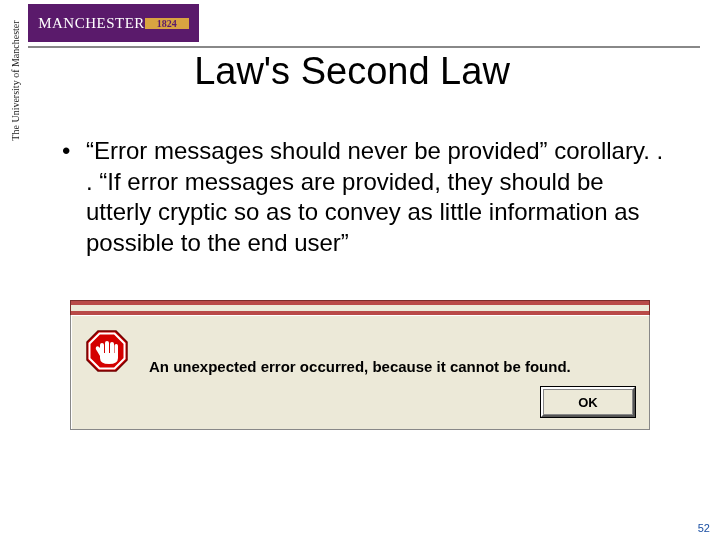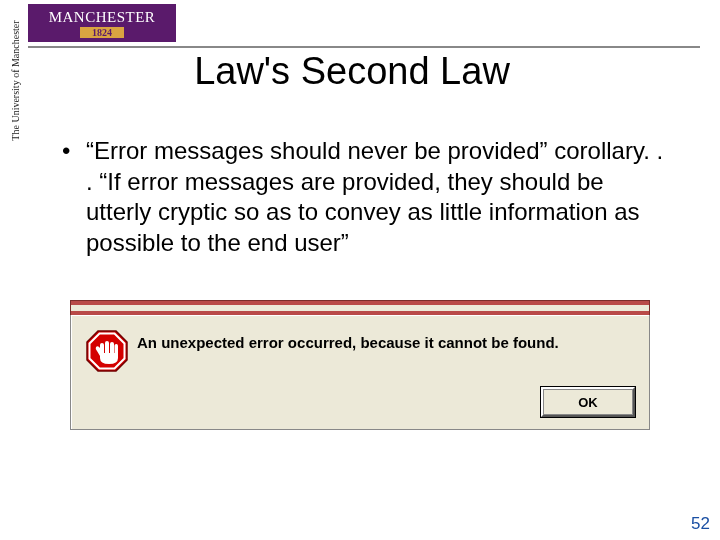--- a/index.html
+++ b/index.html
@@ -1,38 +1,38 @@
 <!DOCTYPE html>
 <html><head>
 <meta charset="utf-8">
 <style>
   html,body{margin:0;padding:0;width:720px;height:540px;background:#fff;font-family:Arial,Helvetica,sans-serif;overflow:hidden}
   .slide{position:relative;width:720px;height:540px;box-sizing:border-box}
   .sidebar-text{position:absolute;left:6px;top:45px;width:18px;height:70px;display:flex;align-items:center;justify-content:center}
   .sidebar-text span{transform:rotate(-90deg);transform-origin:center;white-space:nowrap;font-size:10px;color:#222;font-family:"Times New Roman",serif;display:block;text-align:center;line-height:1.1}
-  .logo{position:absolute;left:28px;top:4px;width:148px;height:38px;background:#5a1a6b;color:#fff;display:flex;flex-direction:column;align-items:center;justify-content:center;font-family:"Times New Roman",serif}
+  .logo{position:absolute;left:28px;top:4px;width:171px;height:38px;background:#5a1a6b;color:#fff;display:flex;align-items:center;justify-content:center;font-family:"Times New Roman",serif}
   .logo .name{font-size:15px;letter-spacing:0.5px}
   .logo .year{font-size:10px;background:#d9a441;color:#5a1a6b;padding:0 12px;margin-top:1px;font-weight:bold}
   .title-rule{position:absolute;left:28px;right:20px;top:46px;height:2px;background:#888}
   .title{position:absolute;top:50px;left:0;right:16px;text-align:center;font-family:Arial,Helvetica,sans-serif;font-size:38px;color:#000}
   .body{position:absolute;top:120px;left:40px;right:40px;font-size:24px;color:#000;line-height:1.28}
   .body ul{margin:16px;padding-left:26px;list-style:none}
   .body li{position:relative;padding-left:4px}
   .body li:before{content:"•";position:absolute;left:-20px;top:0}
   .dlg-wrap{position:absolute;left:70px;top:300px;width:580px}
   .dlg-top{height:4px;background:#b94a48;border:1px solid #7a2c2a;border-bottom:none}
   .dlg-sep{height:6px;background:#ece9d8;border-left:1px solid #7a2c2a;border-right:1px solid #7a2c2a}
   .dlg-bar2{height:4px;background:#b94a48;border-left:1px solid #7a2c2a;border-right:1px solid #7a2c2a}
   .dlg{background:#ece9d8;border:1px solid #888;border-top:none;padding:14px 14px 12px 14px;box-shadow:inset 1px 1px 0 #fff}
-  .dlg-row{display:flex;align-items:flex-start;gap:8px}
+  .dlg-row{display:flex;align-items:flex-end;gap:20px}
   .dlg-icon-wrap{flex:0 0 auto}
   .dlg-msg{font-family:Tahoma,Arial,sans-serif;font-size:15px;font-weight:bold;color:#000;line-height:1.35;padding-top:4px}
   .dlg-btns{display:flex;justify-content:flex-end;margin-top:10px}
   .dlg-btn{min-width:90px;height:26px;background:#ece9d8;border:2px solid #000;border-top-color:#fff;border-left-color:#fff;border-right-color:#555;border-bottom-color:#555;outline:1px solid #000;font-family:Tahoma,Arial,sans-serif;font-size:13px;font-weight:bold;display:flex;align-items:center;justify-content:center;box-shadow:0 0 0 1px #888 inset}
-  .pagenum{position:absolute;right:10px;bottom:6px;font-size:17px;color:#1a4fa3}
+  .pagenum{position:absolute;right:10px;bottom:6px;font-size:11px;color:#1a4fa3}
 </style>
 </head>
 <body>
 
 <div class="slide">
 
   <div class="sidebar-text">
     <span>The University of Manchester</span>
   </div>
 

